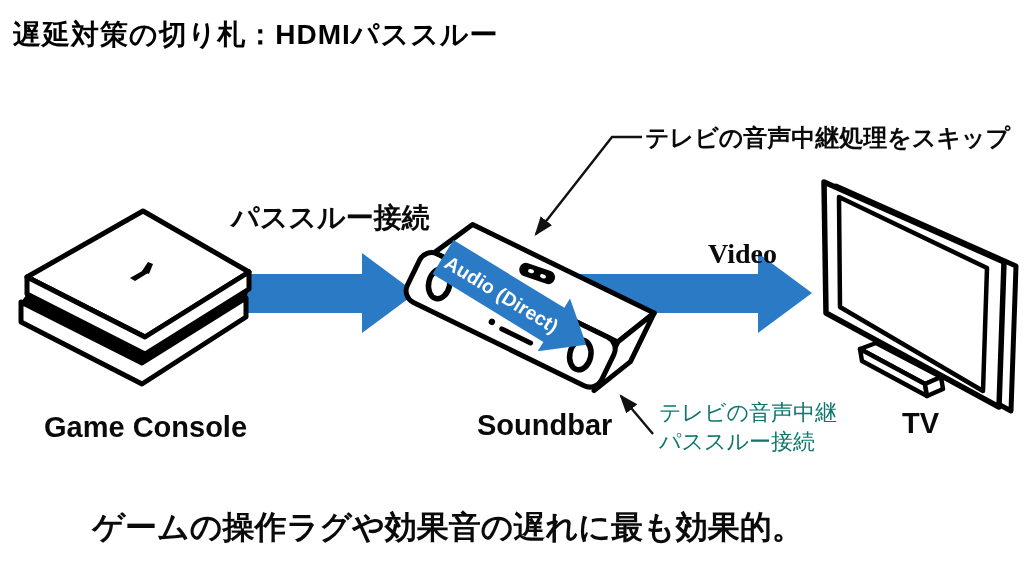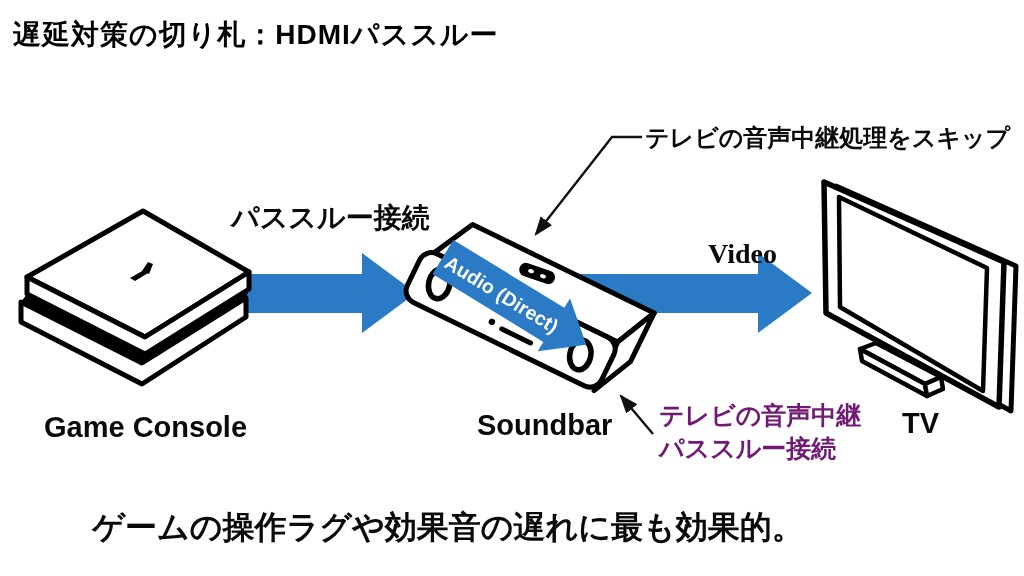--- a/index.html
+++ b/index.html
@@ -8,21 +8,21 @@
     font-family:"Liberation Sans","DejaVu Sans",sans-serif;color:#000;
   }
   .abs{position:absolute;}
   .title{
     left:13px;top:16px;font-size:28px;font-weight:800;letter-spacing:1px;color:#000;
     white-space:nowrap;
   }
   .flow-label{font-weight:700;font-size:28px;white-space:nowrap;color:#0a0a0a;font-family:Liberation Serif, serif;}
   .device-label{font-weight:600;font-size:29px;white-space:nowrap;color:#0a0a0a;}
   .note{font-weight:600;font-size:24px;white-space:nowrap;color:#0a0a0a;}
-  .note2{font-weight:700;font-size:25px;line-height:1.3;white-space:nowrap;color:#701a75;}
+  .note2{font-weight:400;font-size:22px;line-height:1.3;white-space:nowrap;color:#0f766e;}
   .caption{
     left:0;top:506px;width:896px;text-align:center;
     font-weight:600;font-size:32px;color:#0a0a0a;white-space:nowrap;
   }
   svg{position:absolute;left:0;top:0;}
   .ln{stroke:#000;stroke-linejoin:round;stroke-linecap:round;fill:#fff;}
   .dark{fill:#000;stroke:none;}
   .leader{stroke:#111;stroke-width:2.4;fill:none;}
   .ribbon-text{font-family:"Liberation Sans","DejaVu Sans",sans-serif;font-weight:600;font-size:19.5px;fill:#ffffff;}
 </style>

